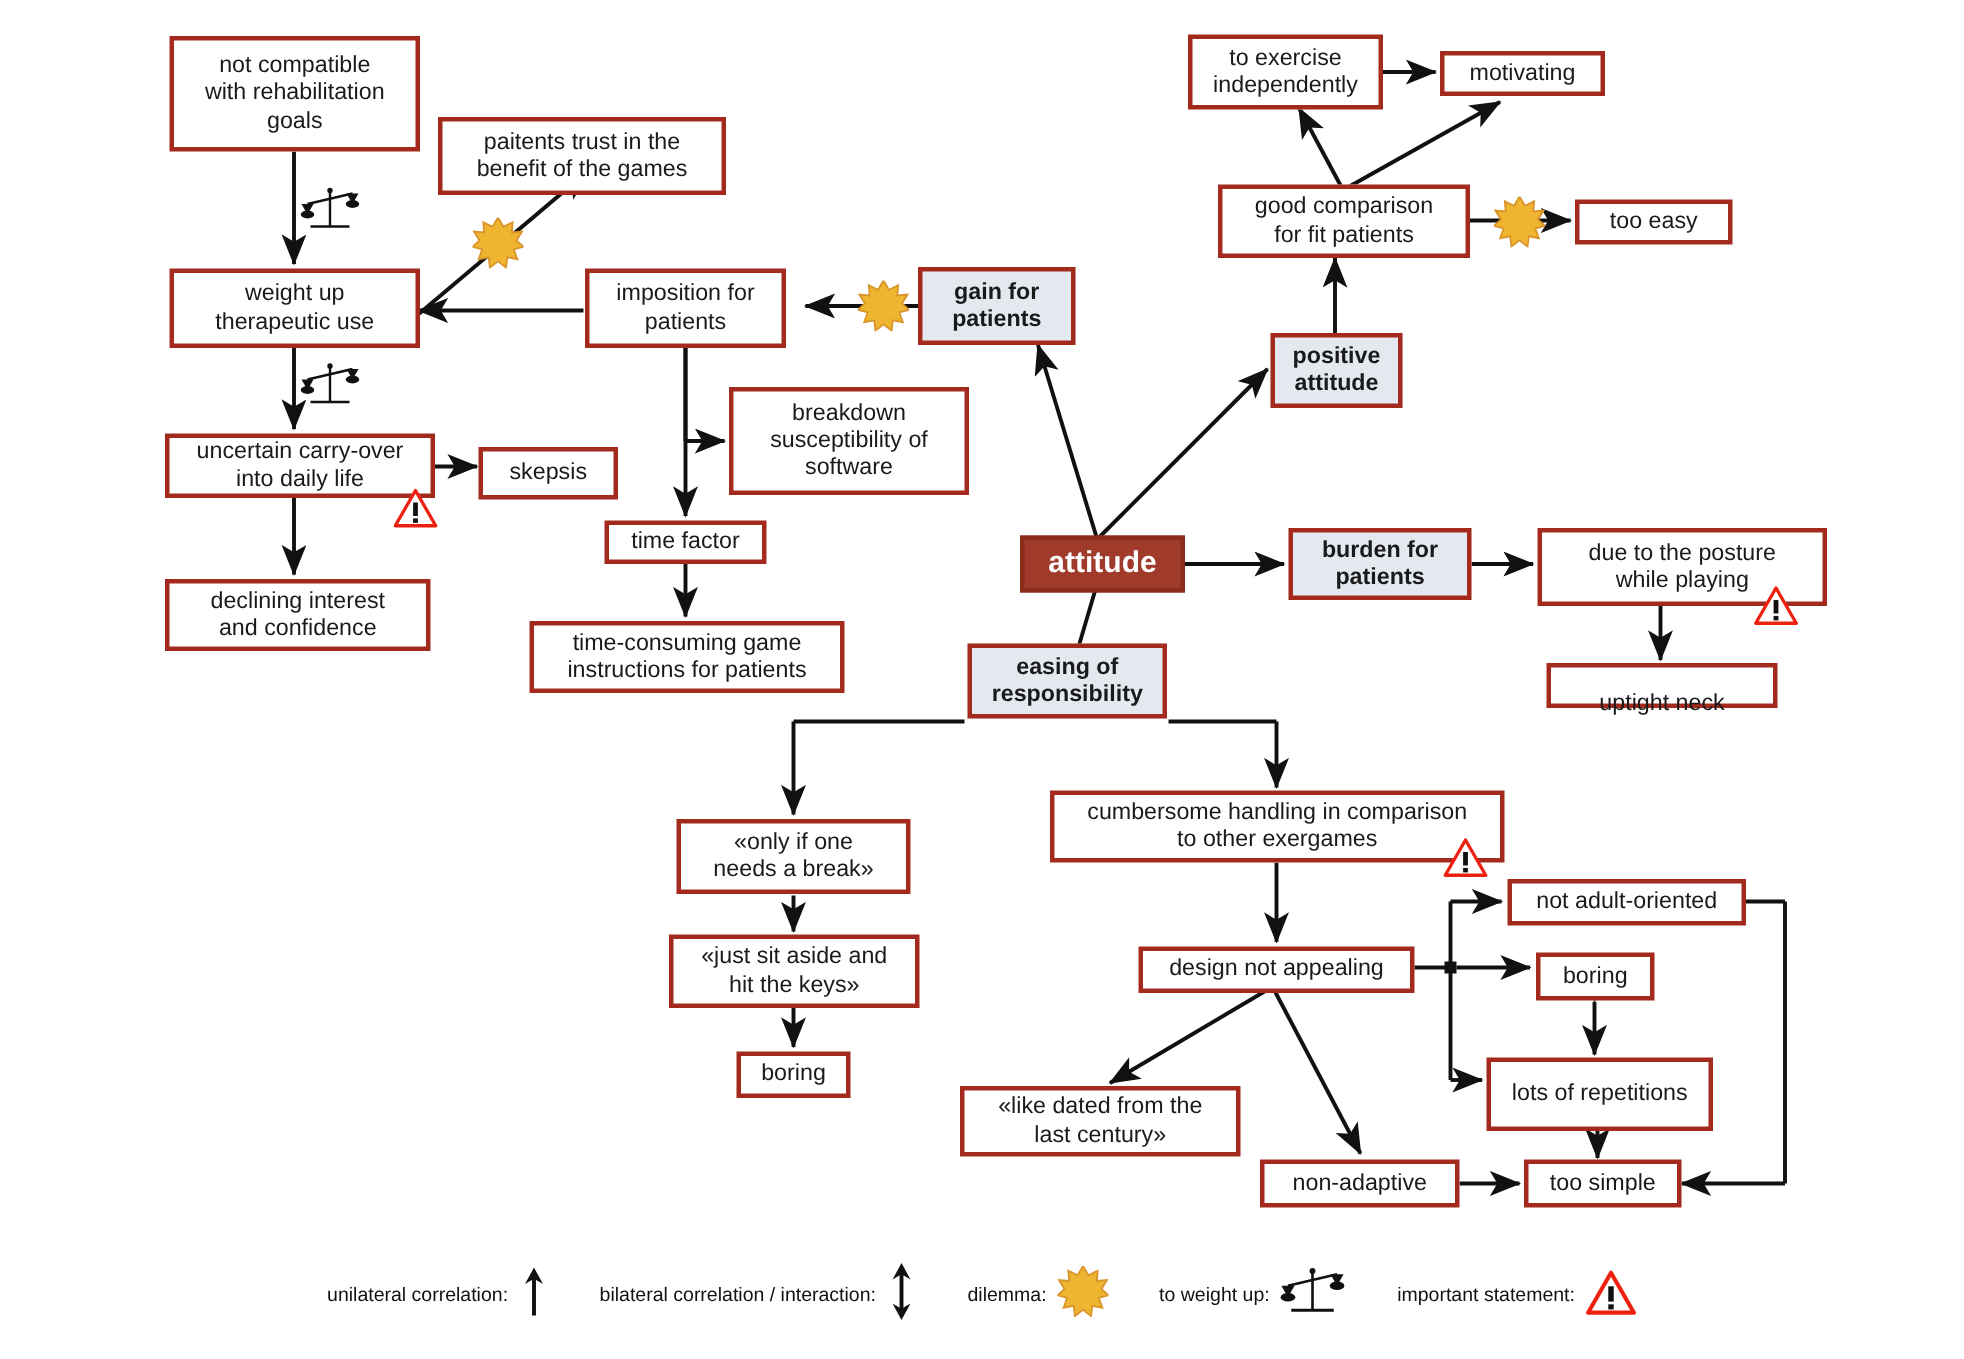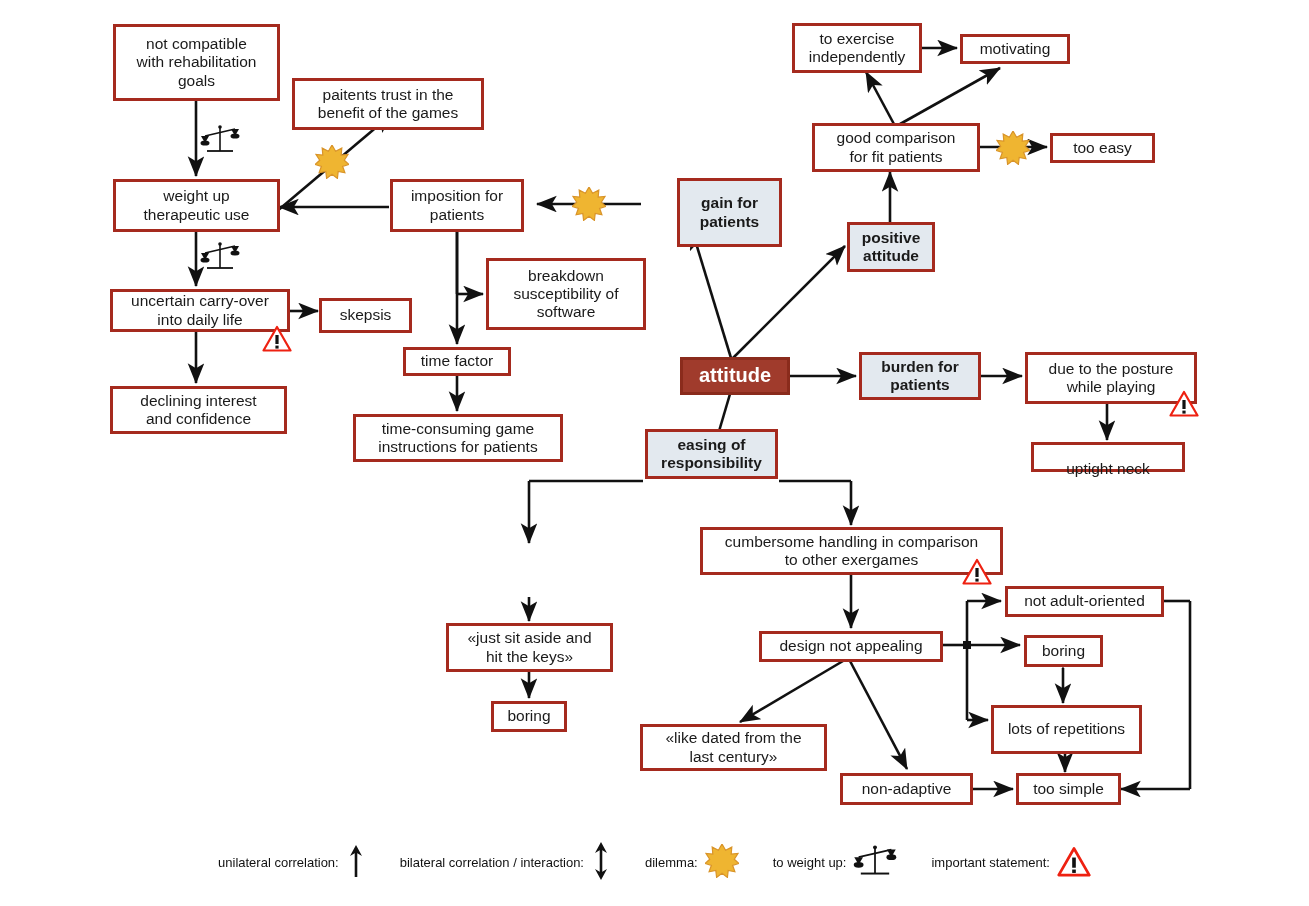--- a/index.html
+++ b/index.html
@@ -222,21 +222,21 @@
 
   <div class="node" style="left:403px; top:347px; width:108px; height:29px;">
     <span style="white-space:pre-line;">time factor</span>
   </div>
 
   <div class="node" style="left:353px; top:414px; width:210px; height:48px;">
     <span style="white-space:pre-line;">time-consuming game
 instructions for patients</span>
   </div>
 
-  <div class="node shaded" style="left:677px; top:178px; width:105px; height:69px;">
+  <div class="node shaded" style="left:612px; top:178px; width:105px; height:52px;">
     <span style="white-space:pre-line;">gain for
 patients</span>
   </div>
 
   <div class="node" style="left:792px; top:23px; width:130px; height:50px;">
     <span style="white-space:pre-line;">to exercise
 independently</span>
   </div>
 
   <div class="node" style="left:960px; top:34px; width:110px; height:30px;">
@@ -259,34 +259,38 @@
 
   <div class="node central" style="left:680px; top:357px; width:110px; height:38px;">
     <span style="white-space:pre-line;">attitude</span>
   </div>
 
   <div class="node shaded" style="left:859px; top:352px; width:122px; height:48px;">
     <span style="white-space:pre-line;">burden for
 patients</span>
   </div>
 
-  <div class="node" style="left:1025px; top:352px; width:172px; height:52px;">
+  <div class="node" style="left:1025px; top:352px; width:193px; height:52px;">
     <span style="white-space:pre-line;">due to the posture
 while playing</span>
   </div>
 
   <div class="node" style="left:1031px; top:442px; width:154px; height:30px;">
     <span style="white-space:pre-line;margin-top:25px;">uptight neck</span>
   </div>
 
   <div class="node shaded" style="left:645px; top:429px; width:133px; height:50px;">
     <span style="white-space:pre-line;">easing of
 responsibility</span>
   </div>
 
+  <div class="node" style="left:451px; top:546px; width:156px; height:50px;">
+    <span style="white-space:pre-line;">«only if one
+needs a break»</span>
+  </div>
 
   <div class="node" style="left:446px; top:623px; width:167px; height:49px;">
     <span style="white-space:pre-line;">«just sit aside and
 hit the keys»</span>
   </div>
 
   <div class="node" style="left:491px; top:701px; width:76px; height:31px;">
     <span style="white-space:pre-line;">boring</span>
   </div>
 

